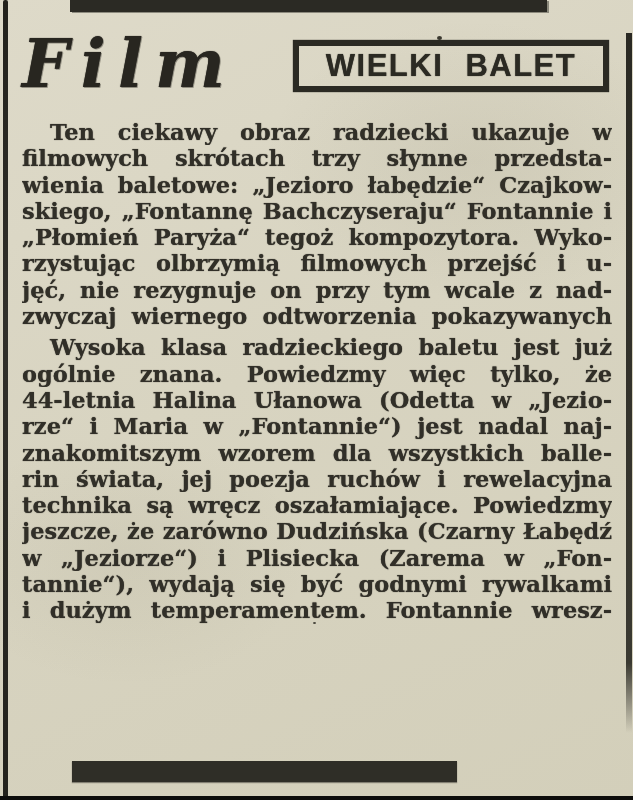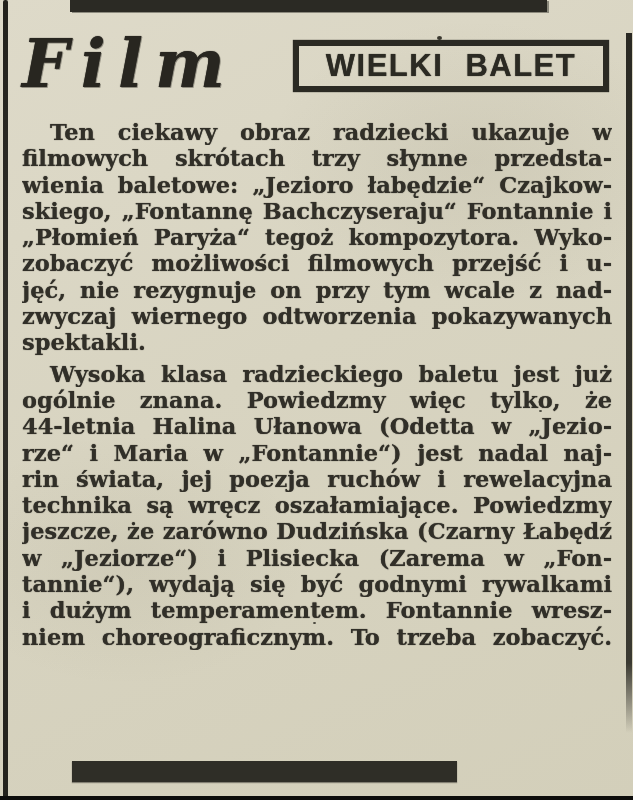--- a/index.html
+++ b/index.html
@@ -142,36 +142,35 @@
     <span class="headline">WIELKI BALET</span>
   </div>
 
   <div class="article">
       <div class="para">
         <div class="line indent">Ten ciekawy obraz radziecki ukazuje w</div>
         <div class="line">filmowych skrótach trzy słynne przedsta-</div>
         <div class="line">wienia baletowe: „Jezioro łabędzie“ Czajkow-</div>
         <div class="line">skiego, „Fontannę Bachczyseraju“ Fontannie i</div>
         <div class="line">„Płomień Paryża“ tegoż kompozytora. Wyko-</div>
-        <div class="line">zobaczyć możliwości filmowych przejść i u-</div>
+        <div class="line">rzystując olbrzymią filmowych przejść i u-</div>
         <div class="line">jęć, nie rezygnuje on przy tym wcale z nad-</div>
         <div class="line">zwyczaj wiernego odtworzenia pokazywanych</div>
-        <div class="line left-last">spektakli.</div>
       </div>
       <div class="para">
         <div class="line indent">Wysoka klasa radzieckiego baletu jest już</div>
         <div class="line">ogólnie znana. Powiedzmy więc tylko, że</div>
         <div class="line">44-letnia Halina Ułanowa (Odetta w „Jezio-</div>
         <div class="line">rze“ i Maria w „Fontannie“) jest nadal naj-</div>
+        <div class="line">znakomitszym wzorem dla wszystkich balle-</div>
         <div class="line">rin świata, jej poezja ruchów i rewelacyjna</div>
         <div class="line">technika są wręcz oszałamiające. Powiedzmy</div>
         <div class="line">jeszcze, że zarówno Dudzińska (Czarny Łabędź</div>
         <div class="line">w „Jeziorze“) i Plisiecka (Zarema w „Fon-</div>
         <div class="line">tannie“), wydają się być godnymi rywalkami</div>
         <div class="line">i dużym temperamentem. Fontannie wresz-</div>
-        <div class="line">niem choreograficznym. To trzeba zobaczyć.</div>
       </div>
     </div>
 
   <div class="bar-bottom"></div>
   <div class="edge-bottom"></div>
 
 </div>
 
 </body></html>

